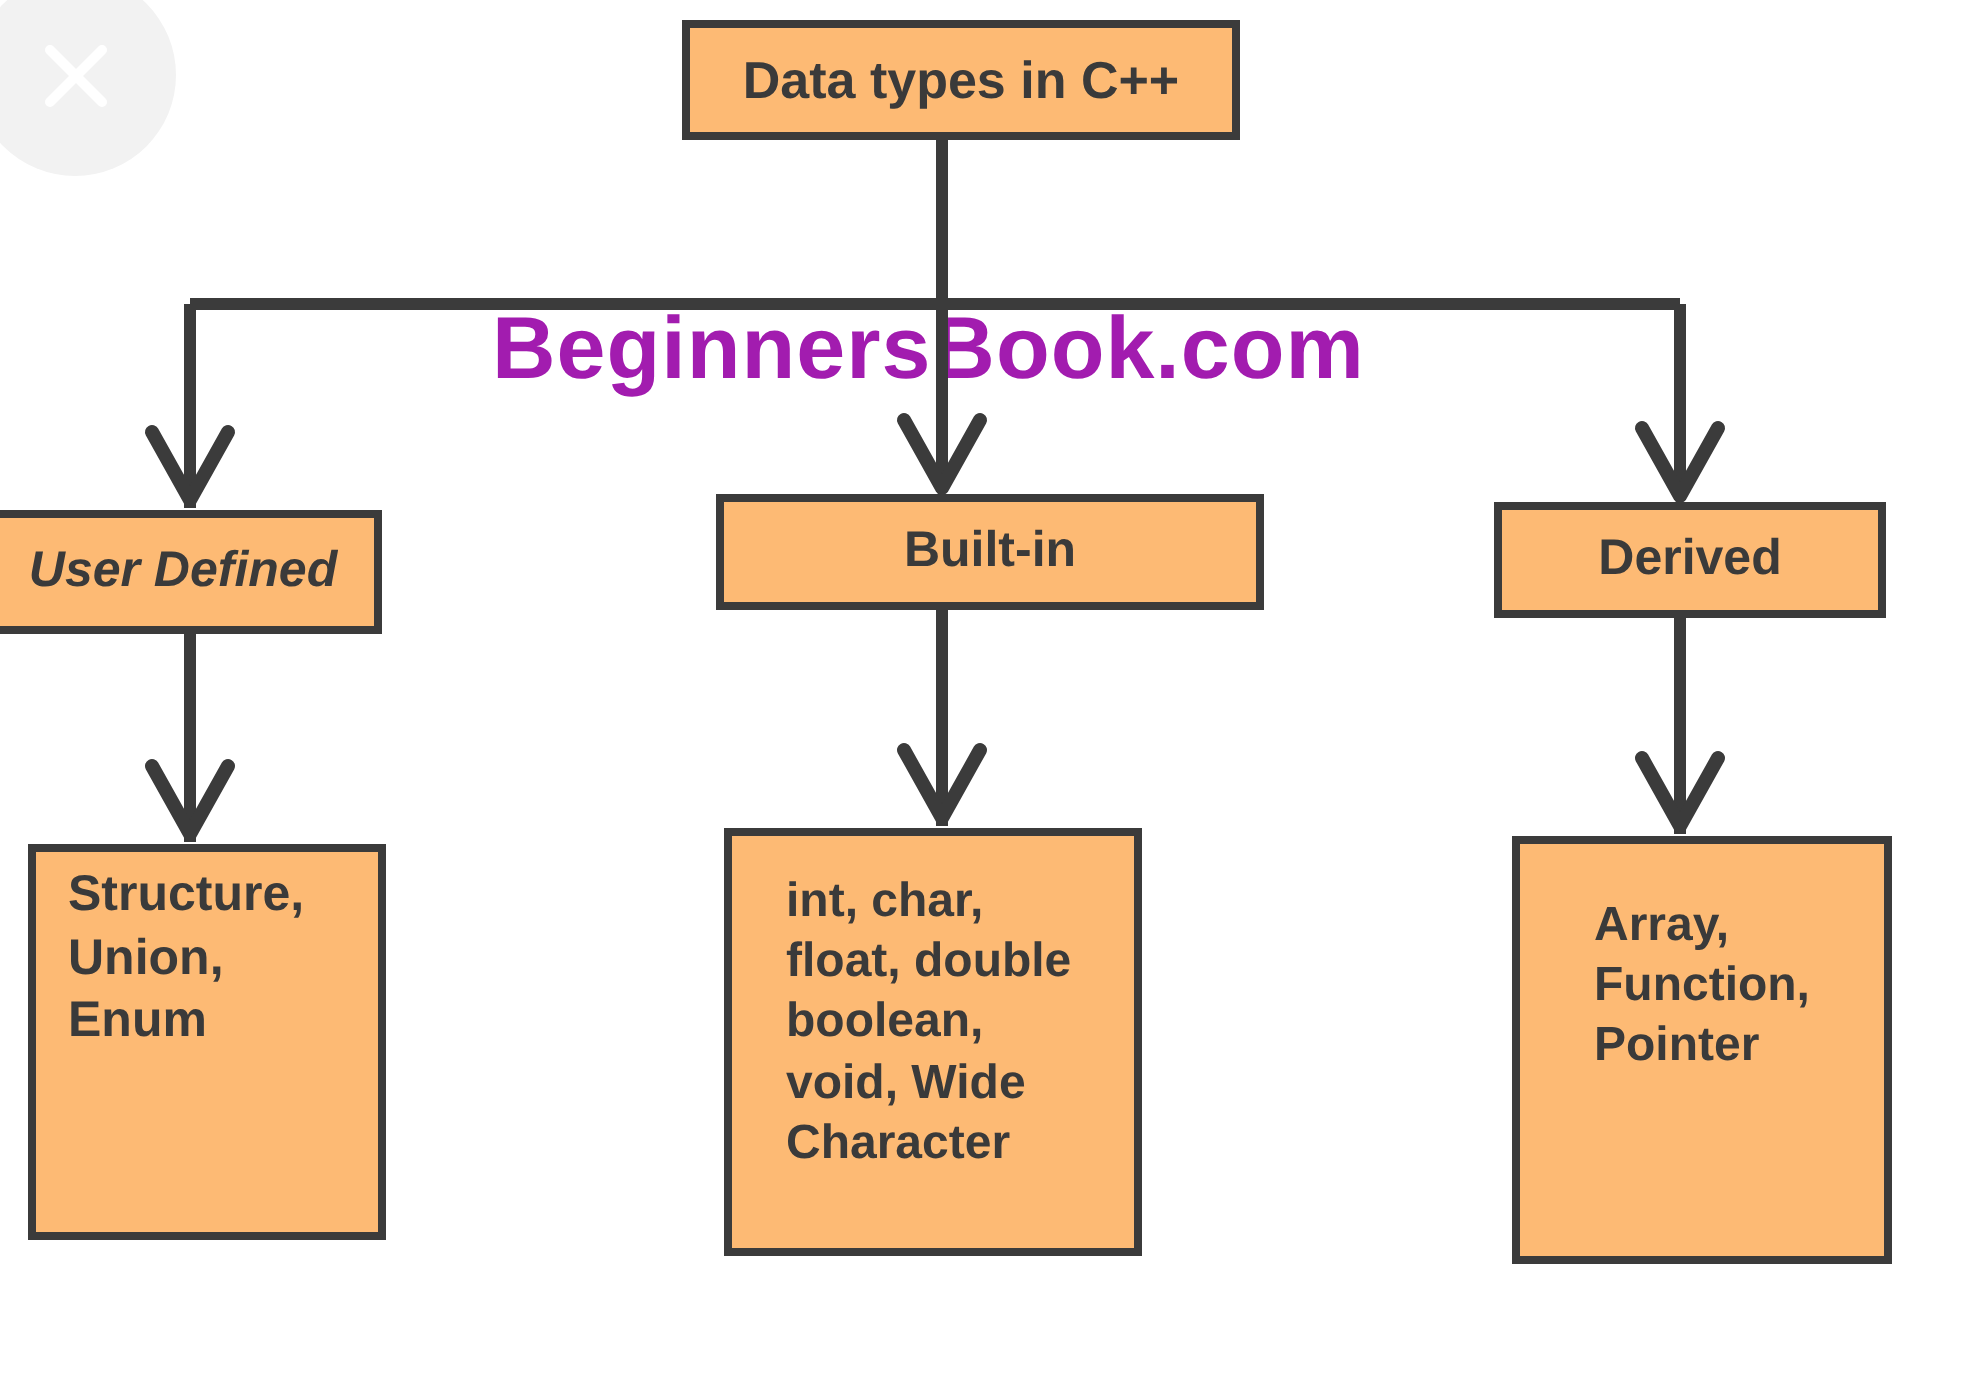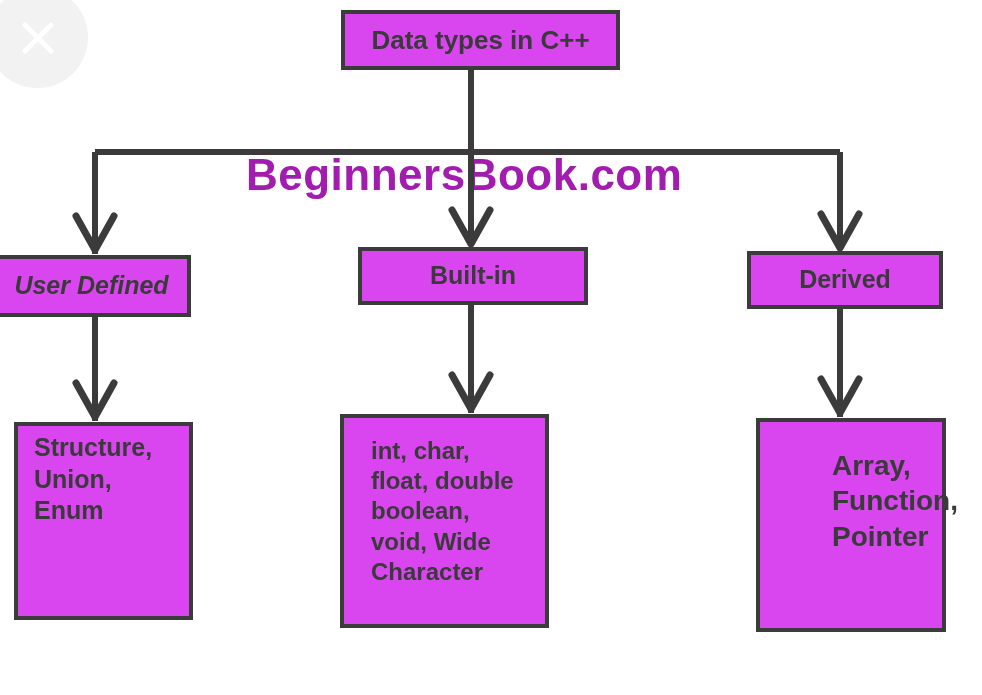--- a/index.html
+++ b/index.html
@@ -30,21 +30,21 @@
     font-size: 44px;
     font-weight: 700;
     letter-spacing: 0.5px;
     color: #a21caf;
     white-space: nowrap;
     user-select: none;
   }
   .node {
     position: absolute;
     box-sizing: border-box;
-    background: #d946ef;
+    background: #fdba74;
     border: 4px solid #3b3b3b;
     display: flex;
     color: #3a3a3a;
     font-weight: 700;
   }
   .node.center-node {
     align-items: center;
     justify-content: center;
   }
   .node.top-node {
@@ -60,46 +60,46 @@
     left: 341px; top: 10px; width: 279px; height: 60px;
   }
   #node-root .node-label { font-size: 26px; }
 
   #node-user-defined {
     left: -8px; top: 255px; width: 199px; height: 62px;
   }
   #node-user-defined .node-label { font-size: 25px; font-style: italic; }
 
   #node-built-in {
-    left: 358px; top: 247px; width: 230px; height: 58px;
+    left: 358px; top: 247px; width: 274px; height: 58px;
   }
   #node-built-in .node-label { font-size: 25px; }
 
   #node-derived {
     left: 747px; top: 251px; width: 196px; height: 58px;
   }
   #node-derived .node-label { font-size: 25px; }
 
   #node-user-defined-detail {
     left: 14px; top: 422px; width: 179px; height: 198px;
     padding: 6px 0 0 16px;
   }
   #node-user-defined-detail .node-label { font-size: 25px; }
 
   #node-built-in-detail {
-    left: 340px; top: 414px; width: 209px; height: 214px;
+    left: 362px; top: 414px; width: 209px; height: 214px;
     padding: 18px 0 0 27px;
   }
   #node-built-in-detail .node-label { font-size: 24px; }
 
   #node-derived-detail {
     left: 756px; top: 418px; width: 190px; height: 214px;
     padding: 26px 0 0 37px;
   }
-  #node-derived-detail .node-label { font-size: 28px; margin-left: 35px; }
+  #node-derived-detail .node-label { font-size: 24px; }
 
   
   #close-button {
     position: absolute;
     left: -13px;
     top: -13px;
     width: 101px;
     height: 101px;
     border-radius: 50%;
     background: #f2f2f2;

